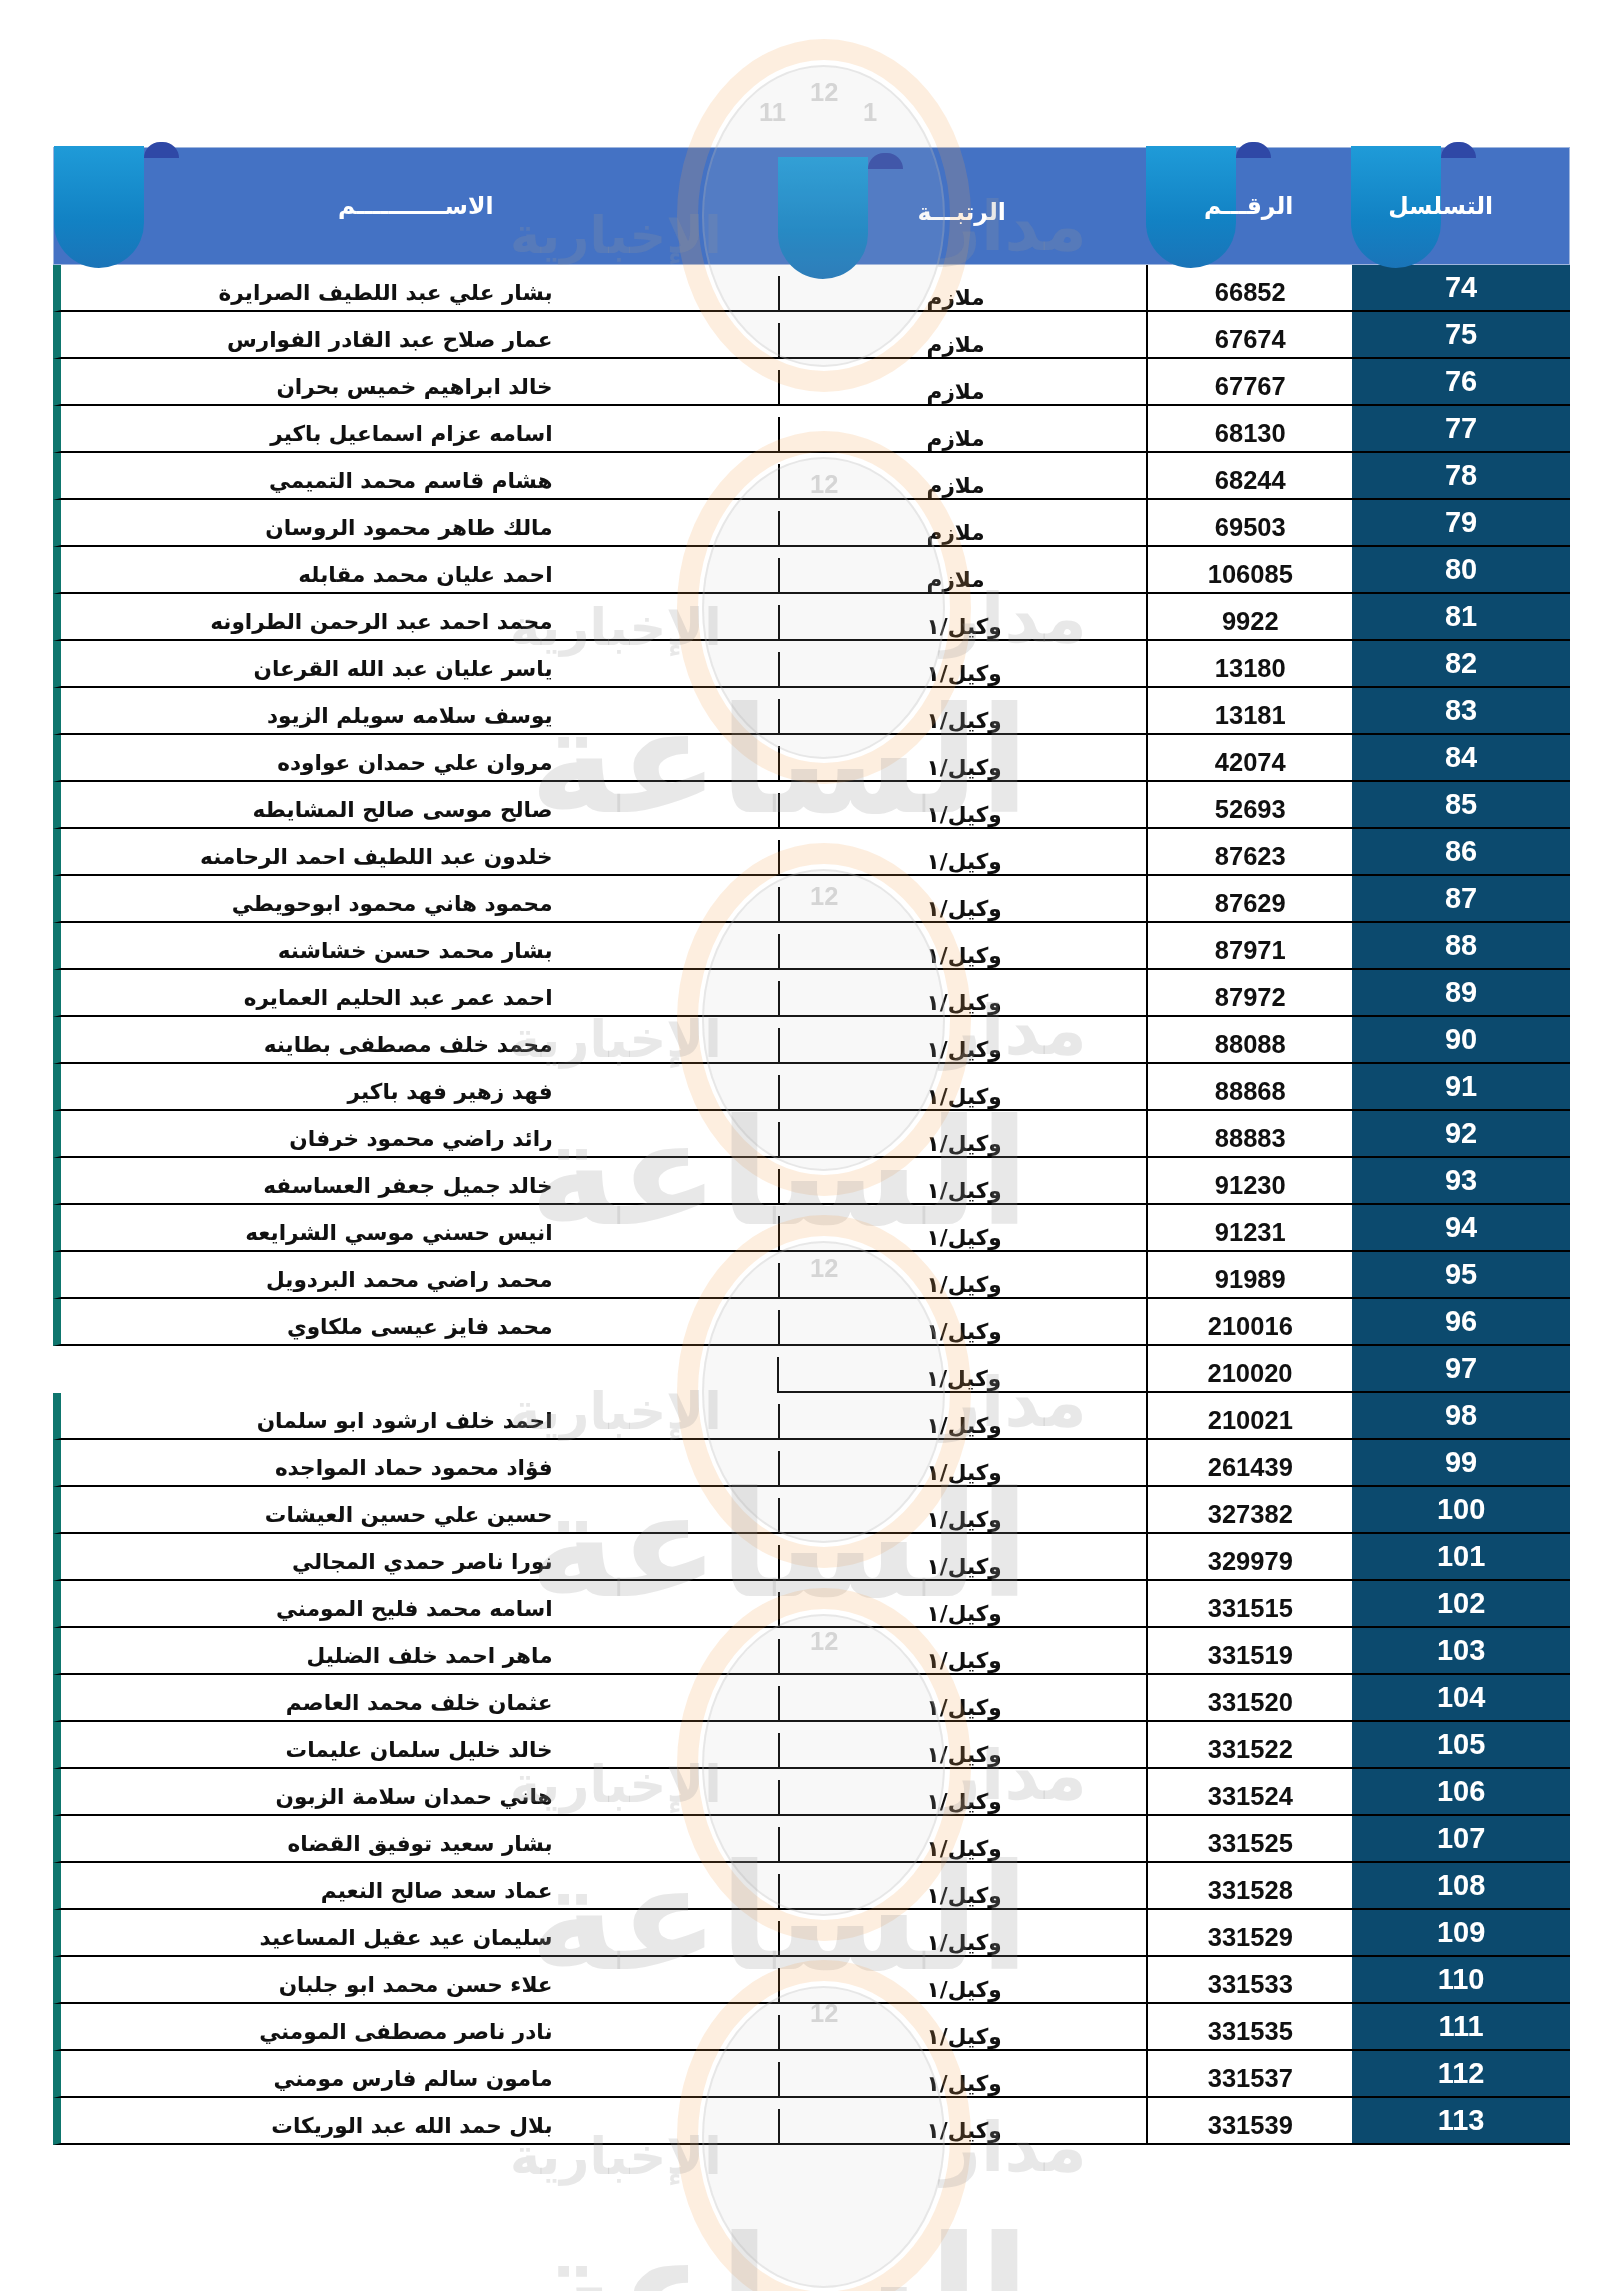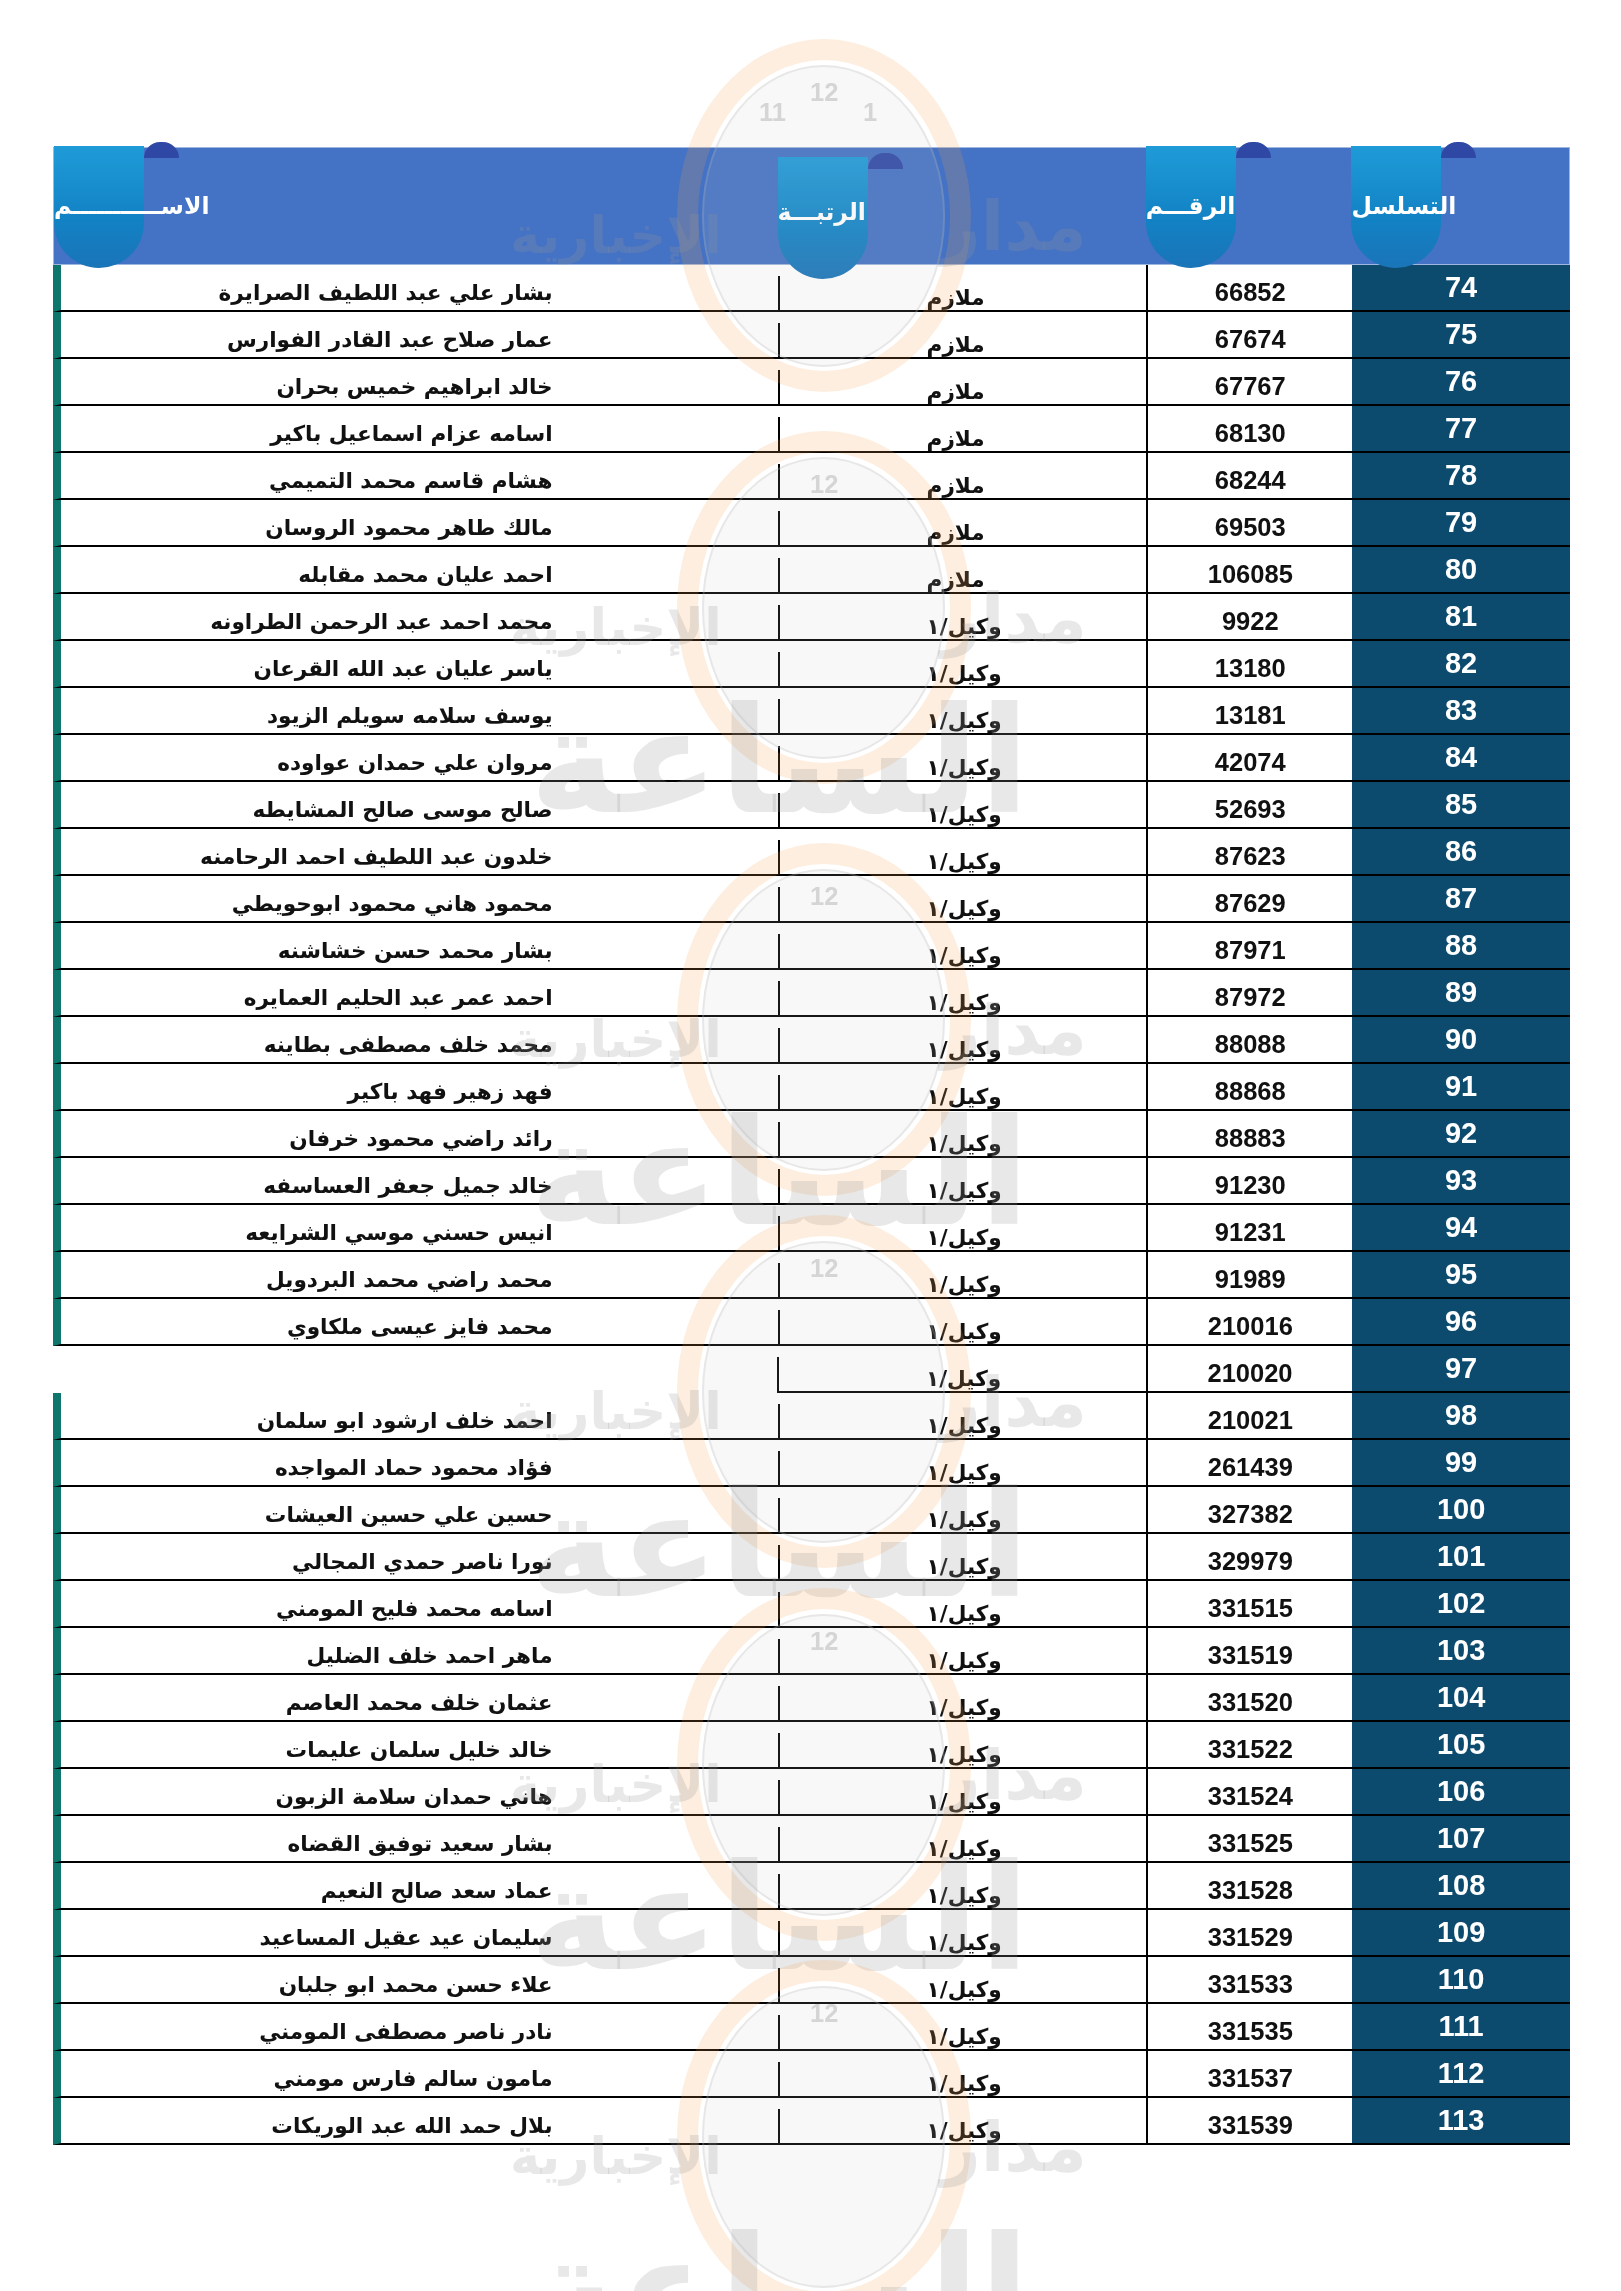--- a/index.html
+++ b/index.html
@@ -12,21 +12,21 @@
     .wm .face { position: absolute; left: 192px; top: 25.5px; width: 243px; height: 302px; border-radius: 50%;
       background: rgba(200,200,200,0.12); border: 2px solid rgba(180,180,180,0.25); box-sizing: border-box; }
     .wm .num { position: absolute; color: rgba(150,150,150,0.35); font-family: "Liberation Sans", sans-serif; font-size: 25.5px; font-weight: bold; }
     .wm .word1 { position: absolute; left: 0; top: 167px; color: rgba(150,150,150,0.22); font-size: 51px; font-weight: bold; }
     .wm .word2 { position: absolute; left: 431px; top: 147px; color: rgba(150,150,150,0.22); font-size: 69px; font-weight: bold; }
     .wm .word3 { position: absolute; left: 19.6px; top: 245px; color: rgba(150,150,150,0.22); font-size: 147px; font-weight: bold; letter-spacing: 9.8px; }
 
     
     .table { position: absolute; left: 53px; top: 147px; width: 1517px; z-index: 2; direction: rtl; }
     .thead { display: flex; height: 118px; background: #4472c4; position: relative; border: 1px solid #9fb6de; box-sizing: border-box; }
-    .th { position: relative; display: flex; align-items: center; justify-content: flex-end; color: #ffffff; font-size: 23.5px; font-weight: bold; box-sizing: border-box; }
+    .th { position: relative; display: flex; align-items: center; justify-content: center; color: #ffffff; font-size: 23.5px; font-weight: bold; box-sizing: border-box; }
     .th .tab { position: absolute; top: -2px; width: 90px; height: 122px; border-radius: 0 0 45px 45px;
       background: linear-gradient(180deg, #1f9bd8 0%, #1282c4 60%, #1a74b8 100%); }
     .th .tab::after { content: ""; position: absolute; left: 90px; top: -3.9px; width: 35px; height: 15.7px; background: #2f48a6; border-radius: 17.6px 17.6px 0 0; }
     .th .label { position: relative; z-index: 1; }
 
     .c-seq { width: 218px; }
     .c-num { width: 206px; }
     .c-rank { width: 369px; margin-top: 11px; }
     .c-name { width: 725px; }
 

